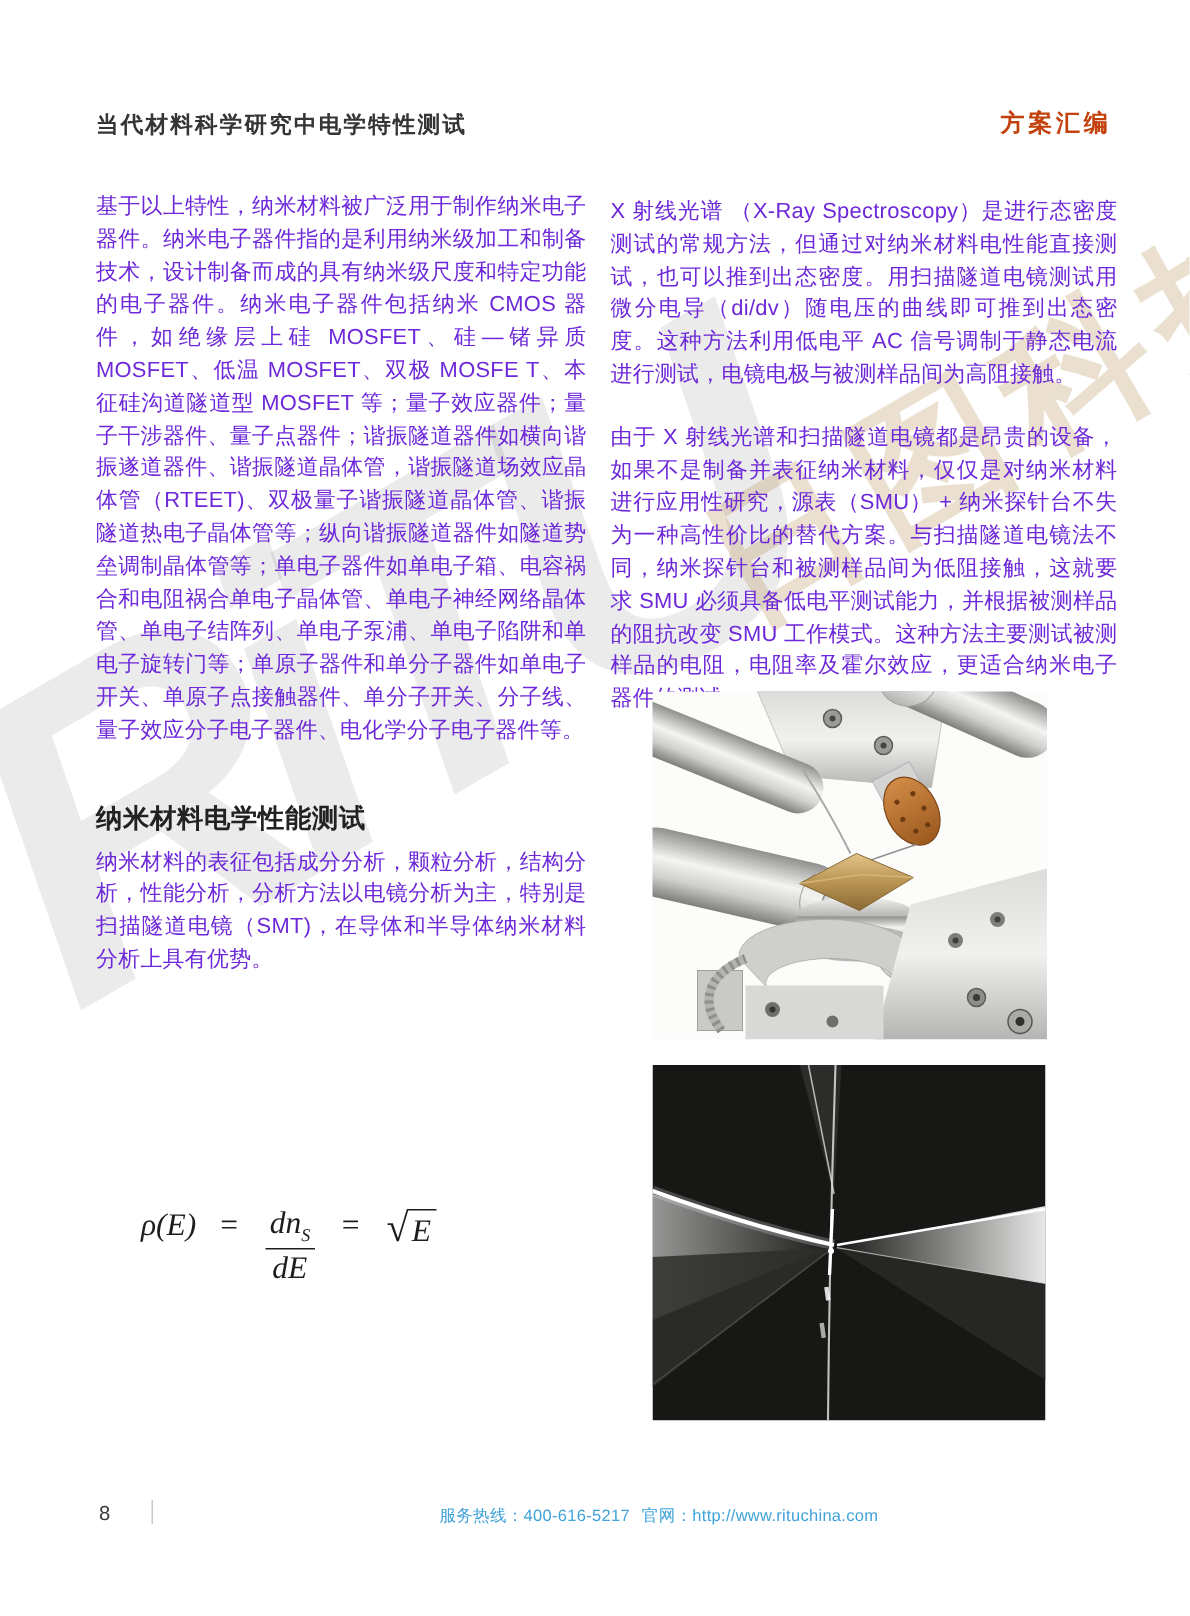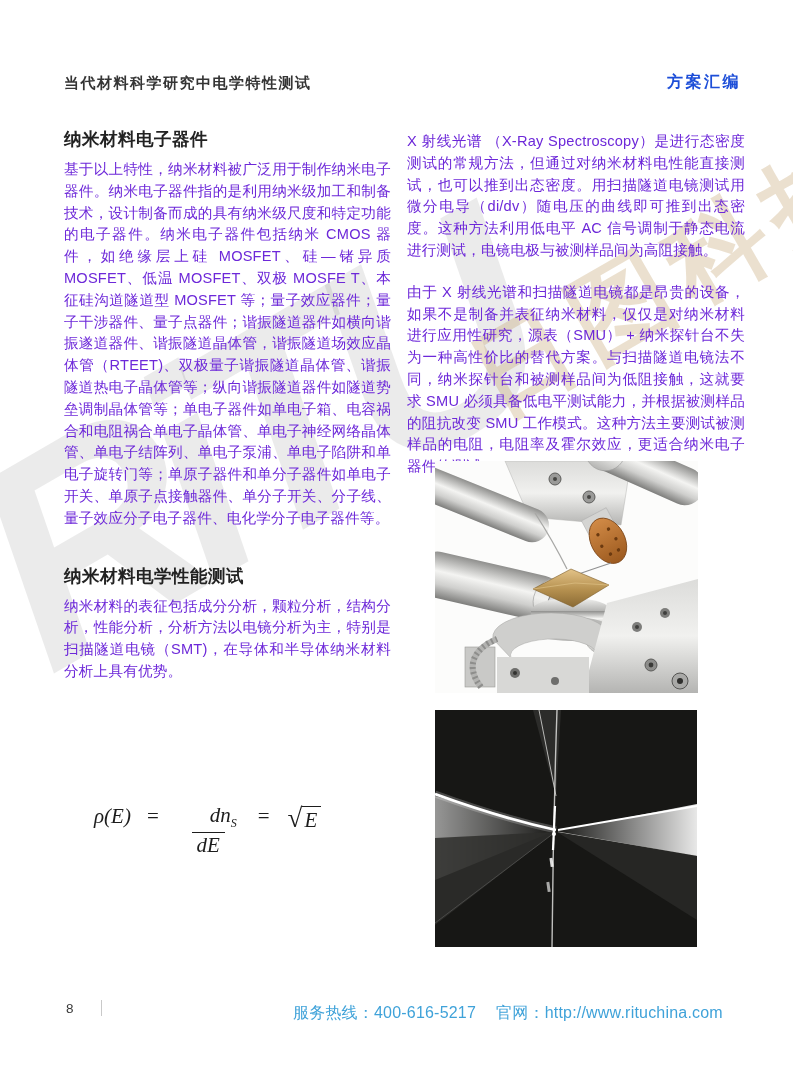--- a/index.html
+++ b/index.html
@@ -14,66 +14,65 @@
     letter-spacing:-26px;color:rgba(80,80,80,0.115);
     transform:rotate(-30deg);transform-origin:left bottom;
   }
   .wm-cn{
     left:505px;top:330px;font-size:100px;font-weight:bold;letter-spacing:12px;
     color:rgba(189,151,97,0.30);
     transform:rotate(-30deg);transform-origin:left bottom;
   }
   
   .header-title{position:absolute;z-index:3;left:64px;top:74px;font-size:15px;font-weight:700;color:#353535;letter-spacing:1.5px;text-align:center;}
-  .header-edition{position:absolute;z-index:3;right:52px;top:72px;font-size:16px;font-weight:700;color:#1d4ed8;letter-spacing:2.5px;}
+  .header-edition{position:absolute;z-index:3;right:52px;top:72px;font-size:16px;font-weight:700;color:#c2410c;letter-spacing:2.5px;}
   
   .col{position:absolute;z-index:2;top:128px;}
   .col-left{left:64px;width:327px;}
   .col-right{left:407px;width:338px;top:131px;}
   .sec-heading{font-size:17.5px;font-weight:700;color:#222222;letter-spacing:0.5px;margin:0 0 9px 0;line-height:22px;}
   .sec-heading.second{margin-top:35px;}
   .body-p{font-size:14.6px;line-height:21.8px;color:#6d28d9;text-align:justify;letter-spacing:0.2px;margin:0;}
   .body-p + .body-p{margin-top:20px;}
   
   .formula{
     position:absolute;z-index:2;left:94px;top:804px;
     display:flex;align-items:flex-start;gap:16px;
     font-family:"Liberation Serif","DejaVu Serif",serif;font-size:21px;color:#1d1d1d;
   }
   .fvar{font-style:italic;}
   .frac{display:inline-flex;flex-direction:column;align-items:center;line-height:1.12;}
-  .frac .num{padding:0 5px 1px 5px;margin-left:30px;}
+  .frac .num{padding:0 5px 1px 5px;}
   .frac .den{border-top:1.4px solid #1d1d1d;padding:1px 5px 0 5px;}
   .fsub{font-size:12px;font-style:italic;vertical-align:sub;}
   .fsup{font-size:12px;font-style:normal;vertical-align:super;letter-spacing:-1px;}
   .sqrt{display:inline-flex;align-items:flex-start;margin-left:2px;}
   .sqrt .sign{font-size:27px;line-height:1;margin-top:1px;}
   .sqrt .arg{border-top:1.6px solid #1d1d1d;font-style:italic;padding:1px 4px 0 2px;margin-top:2px;}
   
   .photo{position:absolute;z-index:2;margin:0;padding:0;}
   .photo-1{left:435px;top:461px;width:263px;height:232px;}
   .photo-2{left:435px;top:710px;width:262px;height:237px;}
   .photo svg{display:block;width:100%;height:100%;}
   
   .page-number{position:absolute;z-index:3;left:66px;top:1001px;font-size:13.5px;color:#3a3a3a;}
   .footer-divider{position:absolute;z-index:3;left:101px;top:1000px;width:1px;height:16px;background:#c9c9c9;}
-  .footer-links{position:absolute;z-index:3;left:293px;top:1003px;display:flex;gap:20px;font-size:16px;color:#3FA2D9;letter-spacing:0.2px;}
+  .footer-links{position:absolute;z-index:3;left:293px;top:1003px;display:flex;gap:8px;font-size:11px;color:#3FA2D9;letter-spacing:0.2px;}
   .footer-links a{color:#3FA2D9;text-decoration:none;cursor:pointer;}
 </style>
 </head>
 <body>
 
 <div class="wm wm-ritu">RiTU</div>
 <div class="wm wm-cn">日图科技</div>
 
 <div class="header-title">当代材料科学研究中电学特性测试</div>
 <div class="header-edition">方案汇编</div>
 
 <div class="col col-left">
-  <h3 class="sec-heading">纳米材料电子器件</h3>
   <p class="body-p">基于以上特性，纳米材料被广泛用于制作纳米电子器件。纳米电子器件指的是利用纳米级加工和制备技术，设计制备而成的具有纳米级尺度和特定功能的电子器件。纳米电子器件包括纳米 CMOS 器件，如绝缘层上硅 MOSFET、硅—锗异质 MOSFET、低温 MOSFET、双极 MOSFE T、本征硅沟道隧道型 MOSFET 等；量子效应器件；量子干涉器件、量子点器件；谐振隧道器件如横向谐振遂道器件、谐振隧道晶体管，谐振隧道场效应晶体管（RTEET)、双极量子谐振隧道晶体管、谐振隧道热电子晶体管等；纵向谐振隧道器件如隧道势垒调制晶体管等；单电子器件如单电子箱、电容祸合和电阻祸合单电子晶体管、单电子神经网络晶体管、单电子结阵列、单电子泵浦、单电子陷阱和单电子旋转门等；单原子器件和单分子器件如单电子开关、单原子点接触器件、单分子开关、分子线、量子效应分子电子器件、电化学分子电子器件等。</p>
   <h3 class="sec-heading second">纳米材料电学性能测试</h3>
   <p class="body-p">纳米材料的表征包括成分分析，颗粒分析，结构分析，性能分析，分析方法以电镜分析为主，特别是扫描隧道电镜（SMT)，在导体和半导体纳米材料分析上具有优势。</p>
 </div>
 
 <div class="formula">
   <span class="fvar">ρ(E)</span>
   <span>=</span>
   <span class="frac">
     <span class="num"><span class="fvar">dn</span><span class="fsub">S</span></span>

